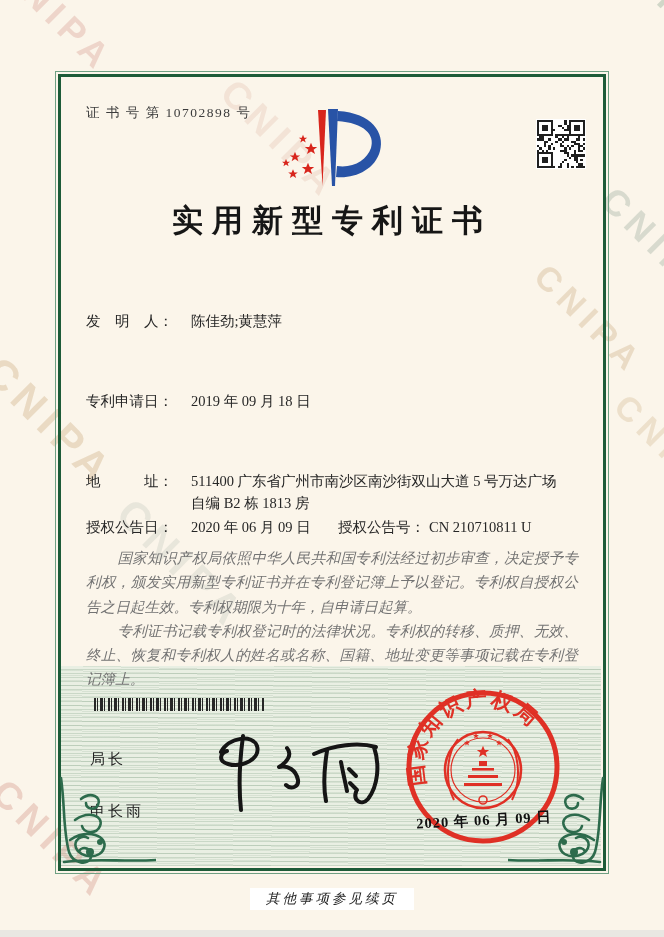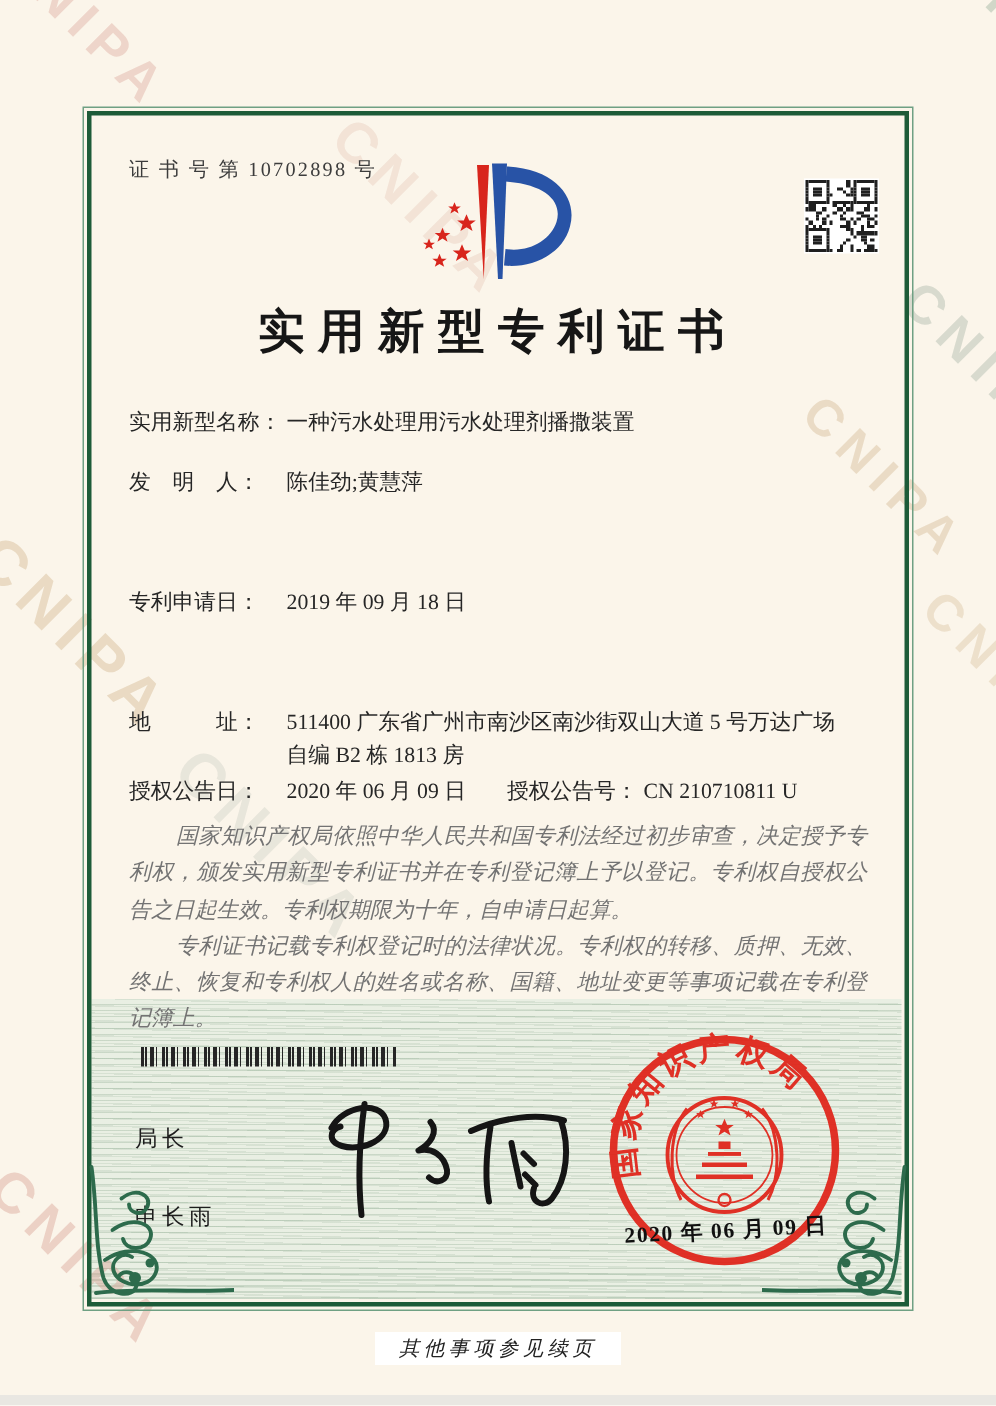--- a/index.html
+++ b/index.html
@@ -300,23 +300,20 @@
     <use href="#st" transform="translate(37,33) scale(.42)" fill="#d8251c"></use>
     <use href="#st" transform="translate(45,43) scale(.62)" fill="#d8251c"></use>
     <use href="#st" transform="translate(29,51) scale(.52)" fill="#d8251c"></use>
     <use href="#st" transform="translate(20,57) scale(.40)" fill="#d8251c"></use>
     <use href="#st" transform="translate(42,63) scale(.62)" fill="#d8251c"></use>
     <use href="#st" transform="translate(27,68) scale(.48)" fill="#d8251c"></use>
   </svg>
 
   <div class="abs title">实用新型专利证书</div>
 
-  <div class="abs row" style="top:272px;">
-    <span class="lb">实用新型名称：</span><span class="val">一种污水处理用污水处理剂播撒装置</span>
-  </div>
   <div class="abs row" style="top:312px;">
     <span class="lb">发　明　人：</span><span class="val">陈佳劲;黄慧萍</span>
   </div>
   <div class="abs row" style="top:392px;">
     <span class="lb">专利申请日：</span><span class="val">2019 年 09 月 18 日</span>
   </div>
   <div class="abs row" style="top:472px;">
     <span class="lb">地　　　址：</span><span class="val">511400 广东省广州市南沙区南沙街双山大道 5 号万达广场</span>
   </div>
   <div class="abs addr2" style="top:494px;">自编 B2 栋 1813 房</div>

